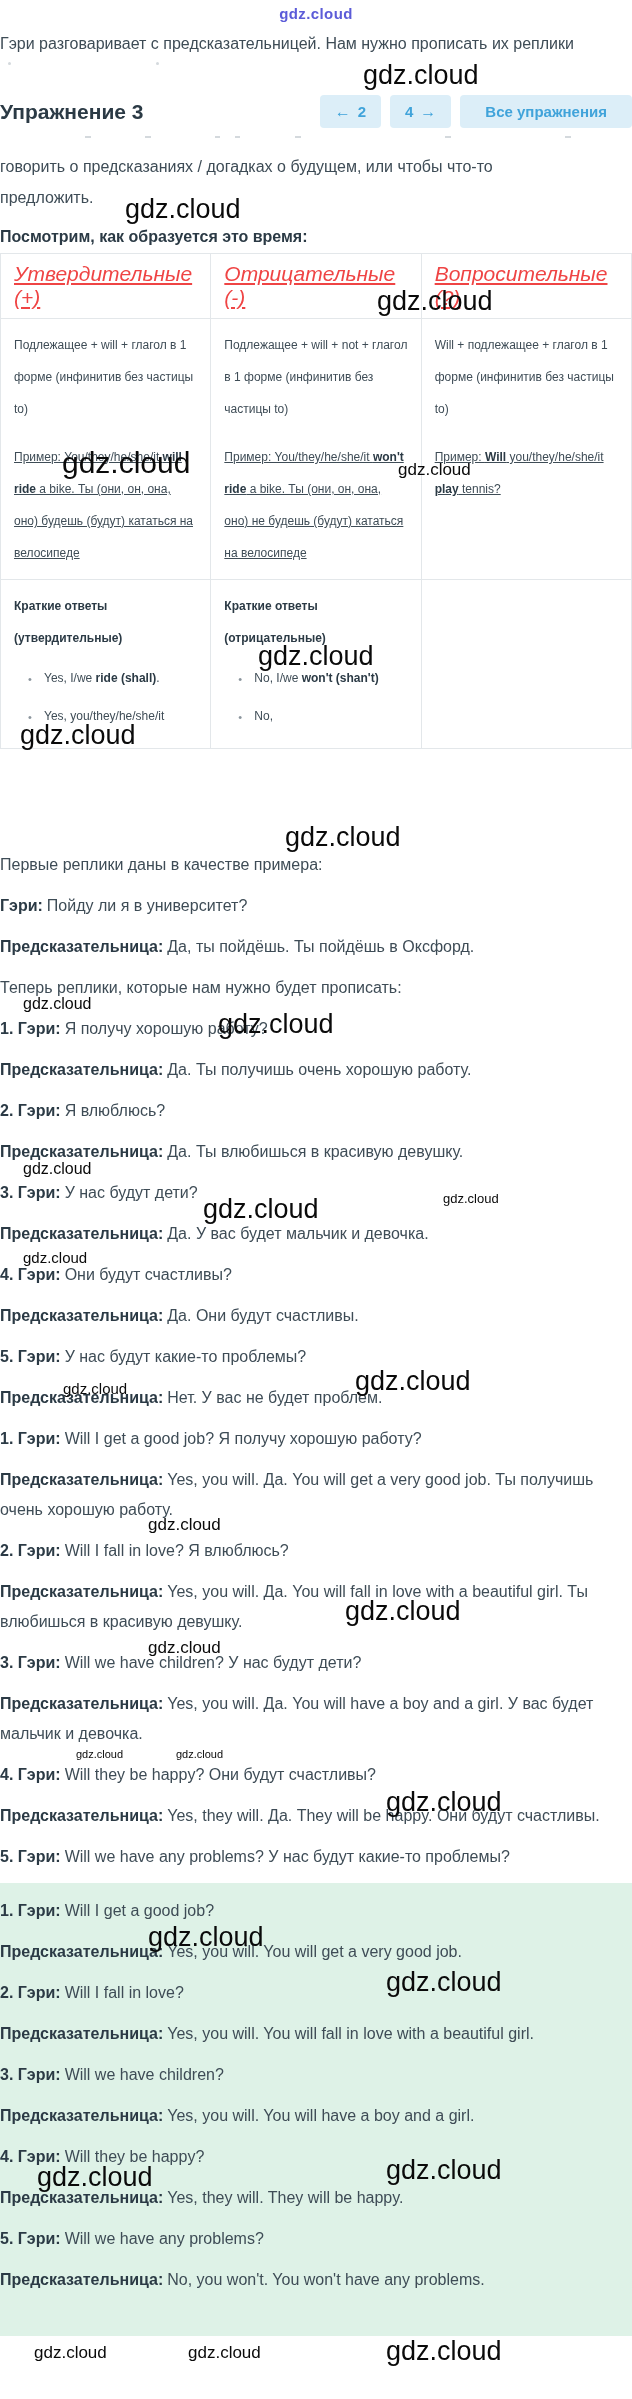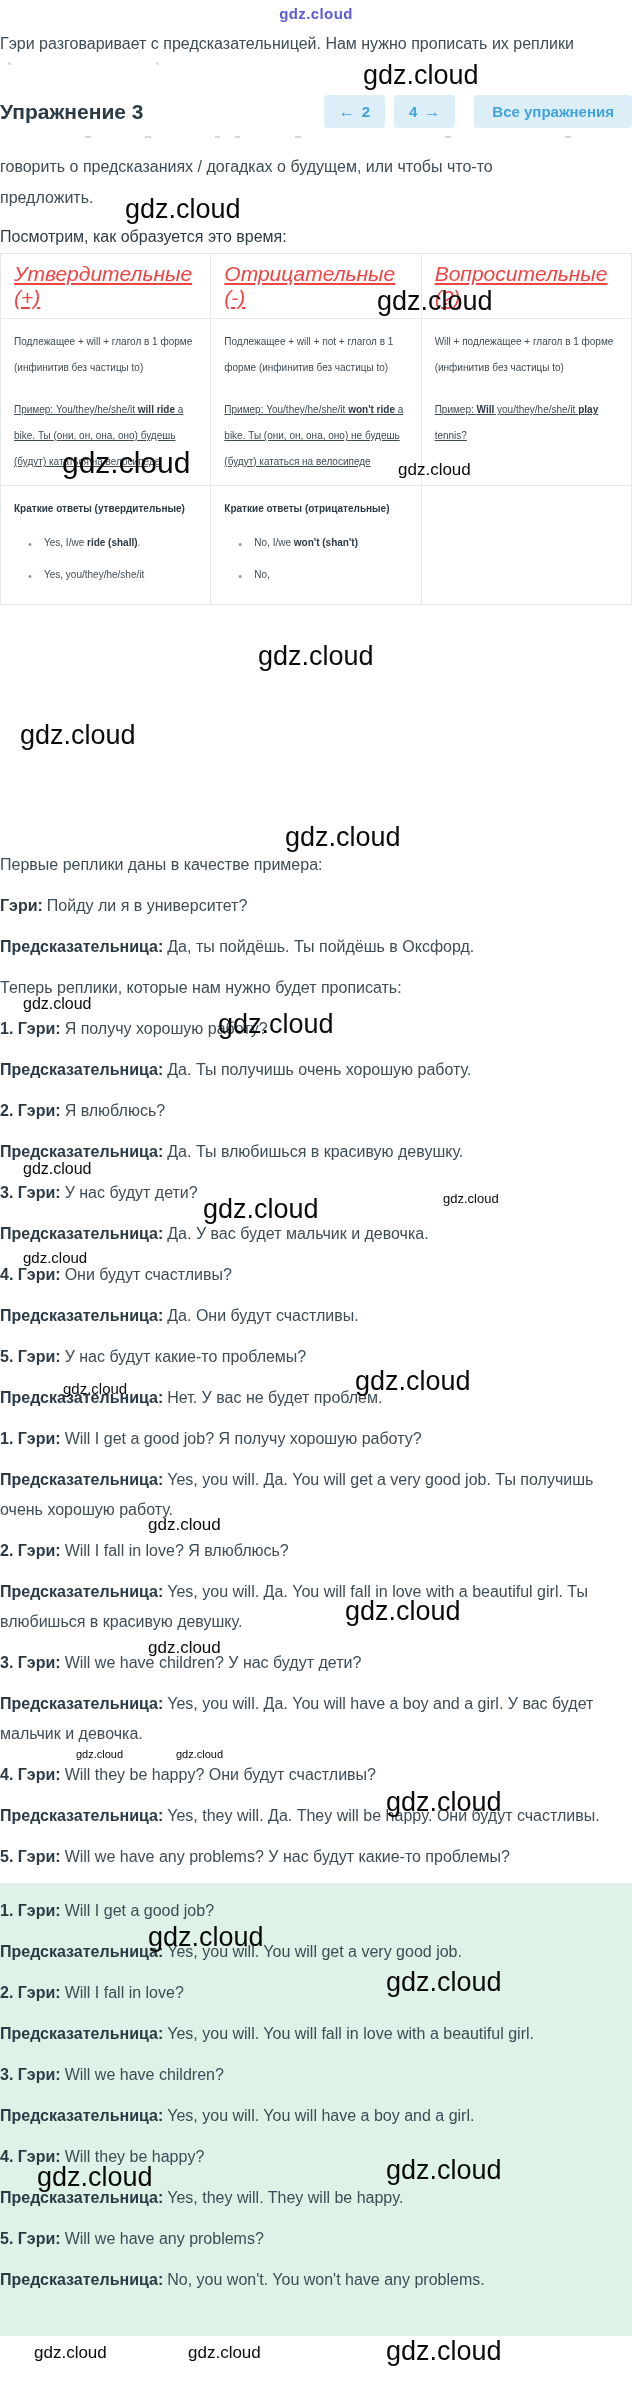--- a/index.html
+++ b/index.html
@@ -19,31 +19,31 @@
   .header-row { display:flex; align-items:center; margin-top:38px; height:33px; }
   .page-title { font-size:21px; font-weight:700; color:#2b3a45; margin:0; }
   .nav-buttons { margin-left:auto; display:flex; gap:9px; }
   .btn {
     background:#dceef8; color:#40a3da; border:none; border-radius:4px;
     height:33px; padding:0 15px; font-size:15px; font-weight:600;
     display:flex; align-items:center; gap:7px;
     font-family:inherit; cursor:pointer; white-space:nowrap;
   }
   .btn .arrow { font-size:16px; line-height:1; }
-  .btn-all { padding:0 18px;margin-left:10px; }
+  .btn-all { padding:0 25px; }
 
   .lead { margin:23px 0 0; font-size:16px; line-height:31px; }
   .lead .blk { display:block; }
-  .table-intro { margin:10px 0 0; font-size:16px; font-weight:400; color:#2b3a45; line-height:27px; }
+  .table-intro { margin:10px 0 0; font-size:16px; font-weight:700; color:#2b3a45; line-height:27px; }
 
   .table-clip { margin-top:3px; height:593px; overflow:hidden; }
   table.grammar { width:100%; border-collapse:collapse; table-layout:fixed; }
   table.grammar th, table.grammar td { border:1px solid #e3e7ea; vertical-align:top; text-align:left; }
   table.grammar th { font-style:italic; font-weight:400; font-size:21px; color:#ef4444; padding:8px 13px;text-decoration:underline; }
-  table.grammar td { padding:10px 13px 10px; font-size:10px; line-height:26px; }
+  table.grammar td { padding:10px 13px 10px; font-size:12px; line-height:32px; }
   .cell-p { margin:0 0 16px; }
   .cell-p:last-child { margin-bottom:0;text-decoration:underline; }
   .cell-title { font-weight:700; color:#2b3a45; margin:0; }
   ul.short { list-style:none; margin:8px 0 0; padding:0 0 0 14px; }
   ul.short li { padding-left:16px; position:relative; margin-bottom:6px; }
   ul.short li::before { content:"\2022"; position:absolute; left:0; top:1px; color:#8a949c; font-size:11px; }
   b { font-weight:700; color:#2b3a45; }
 
   .after-table { margin-top:4px; }
   .line { font-size:16px; line-height:30px; margin:0 0 11px; }

